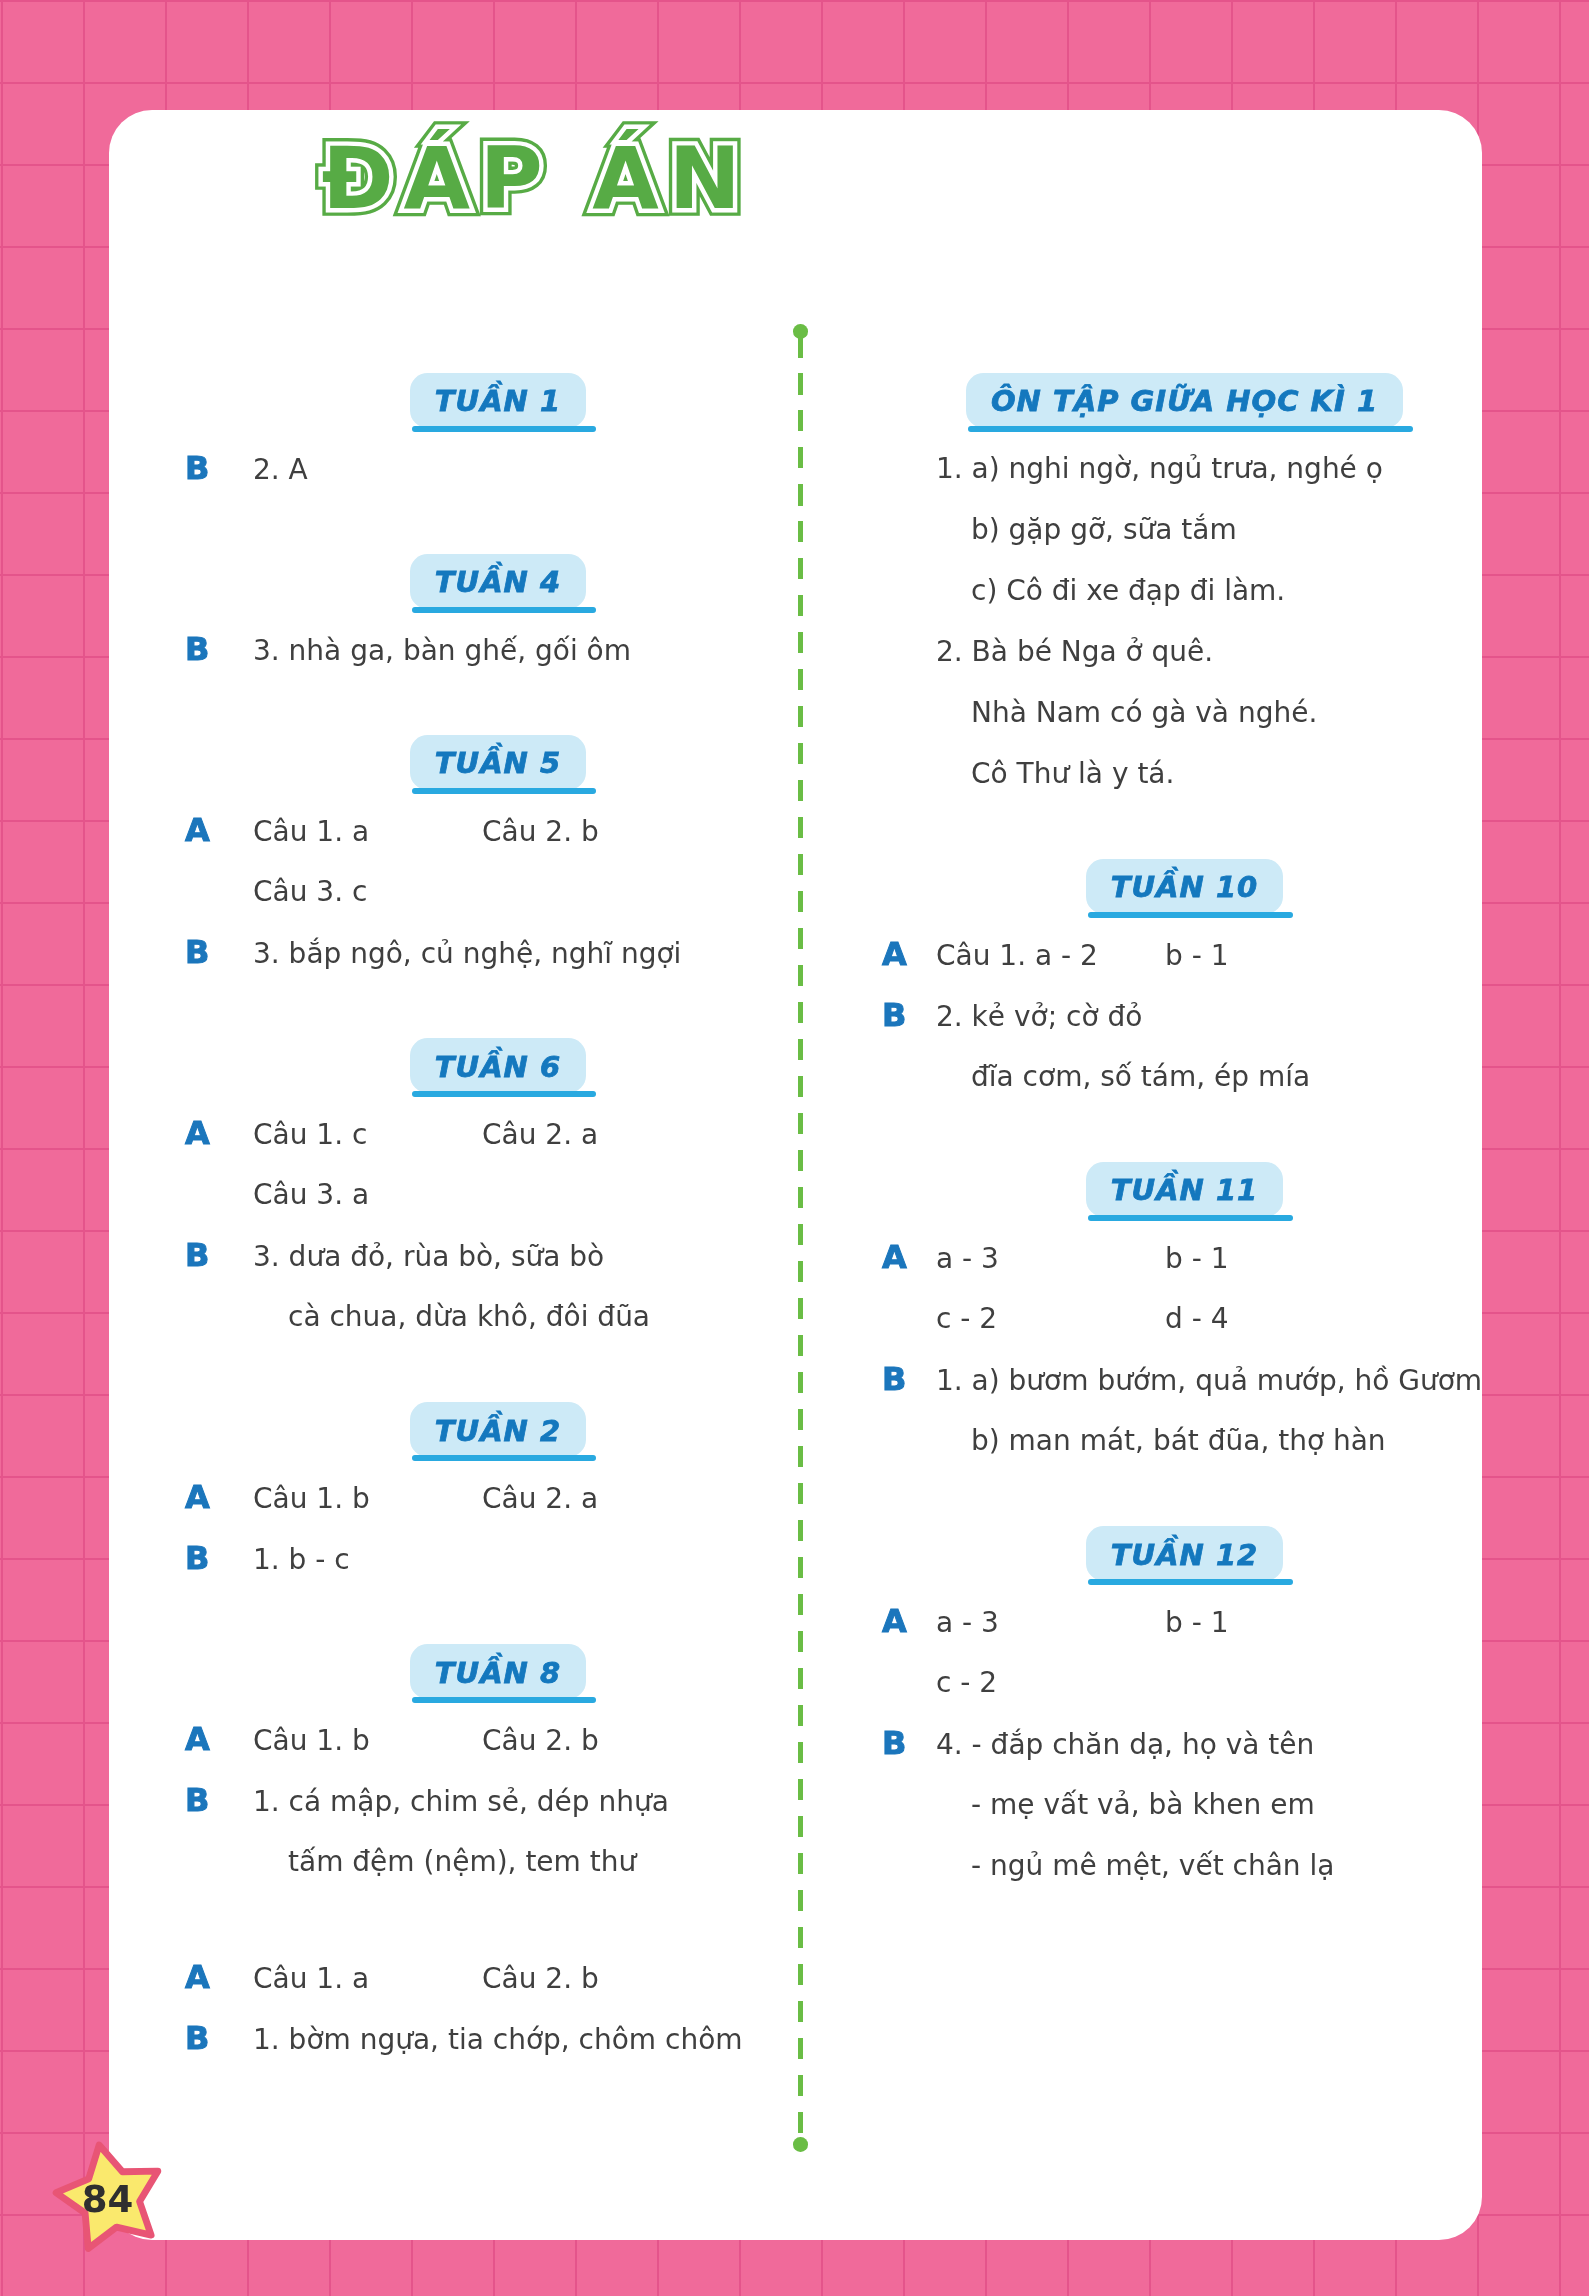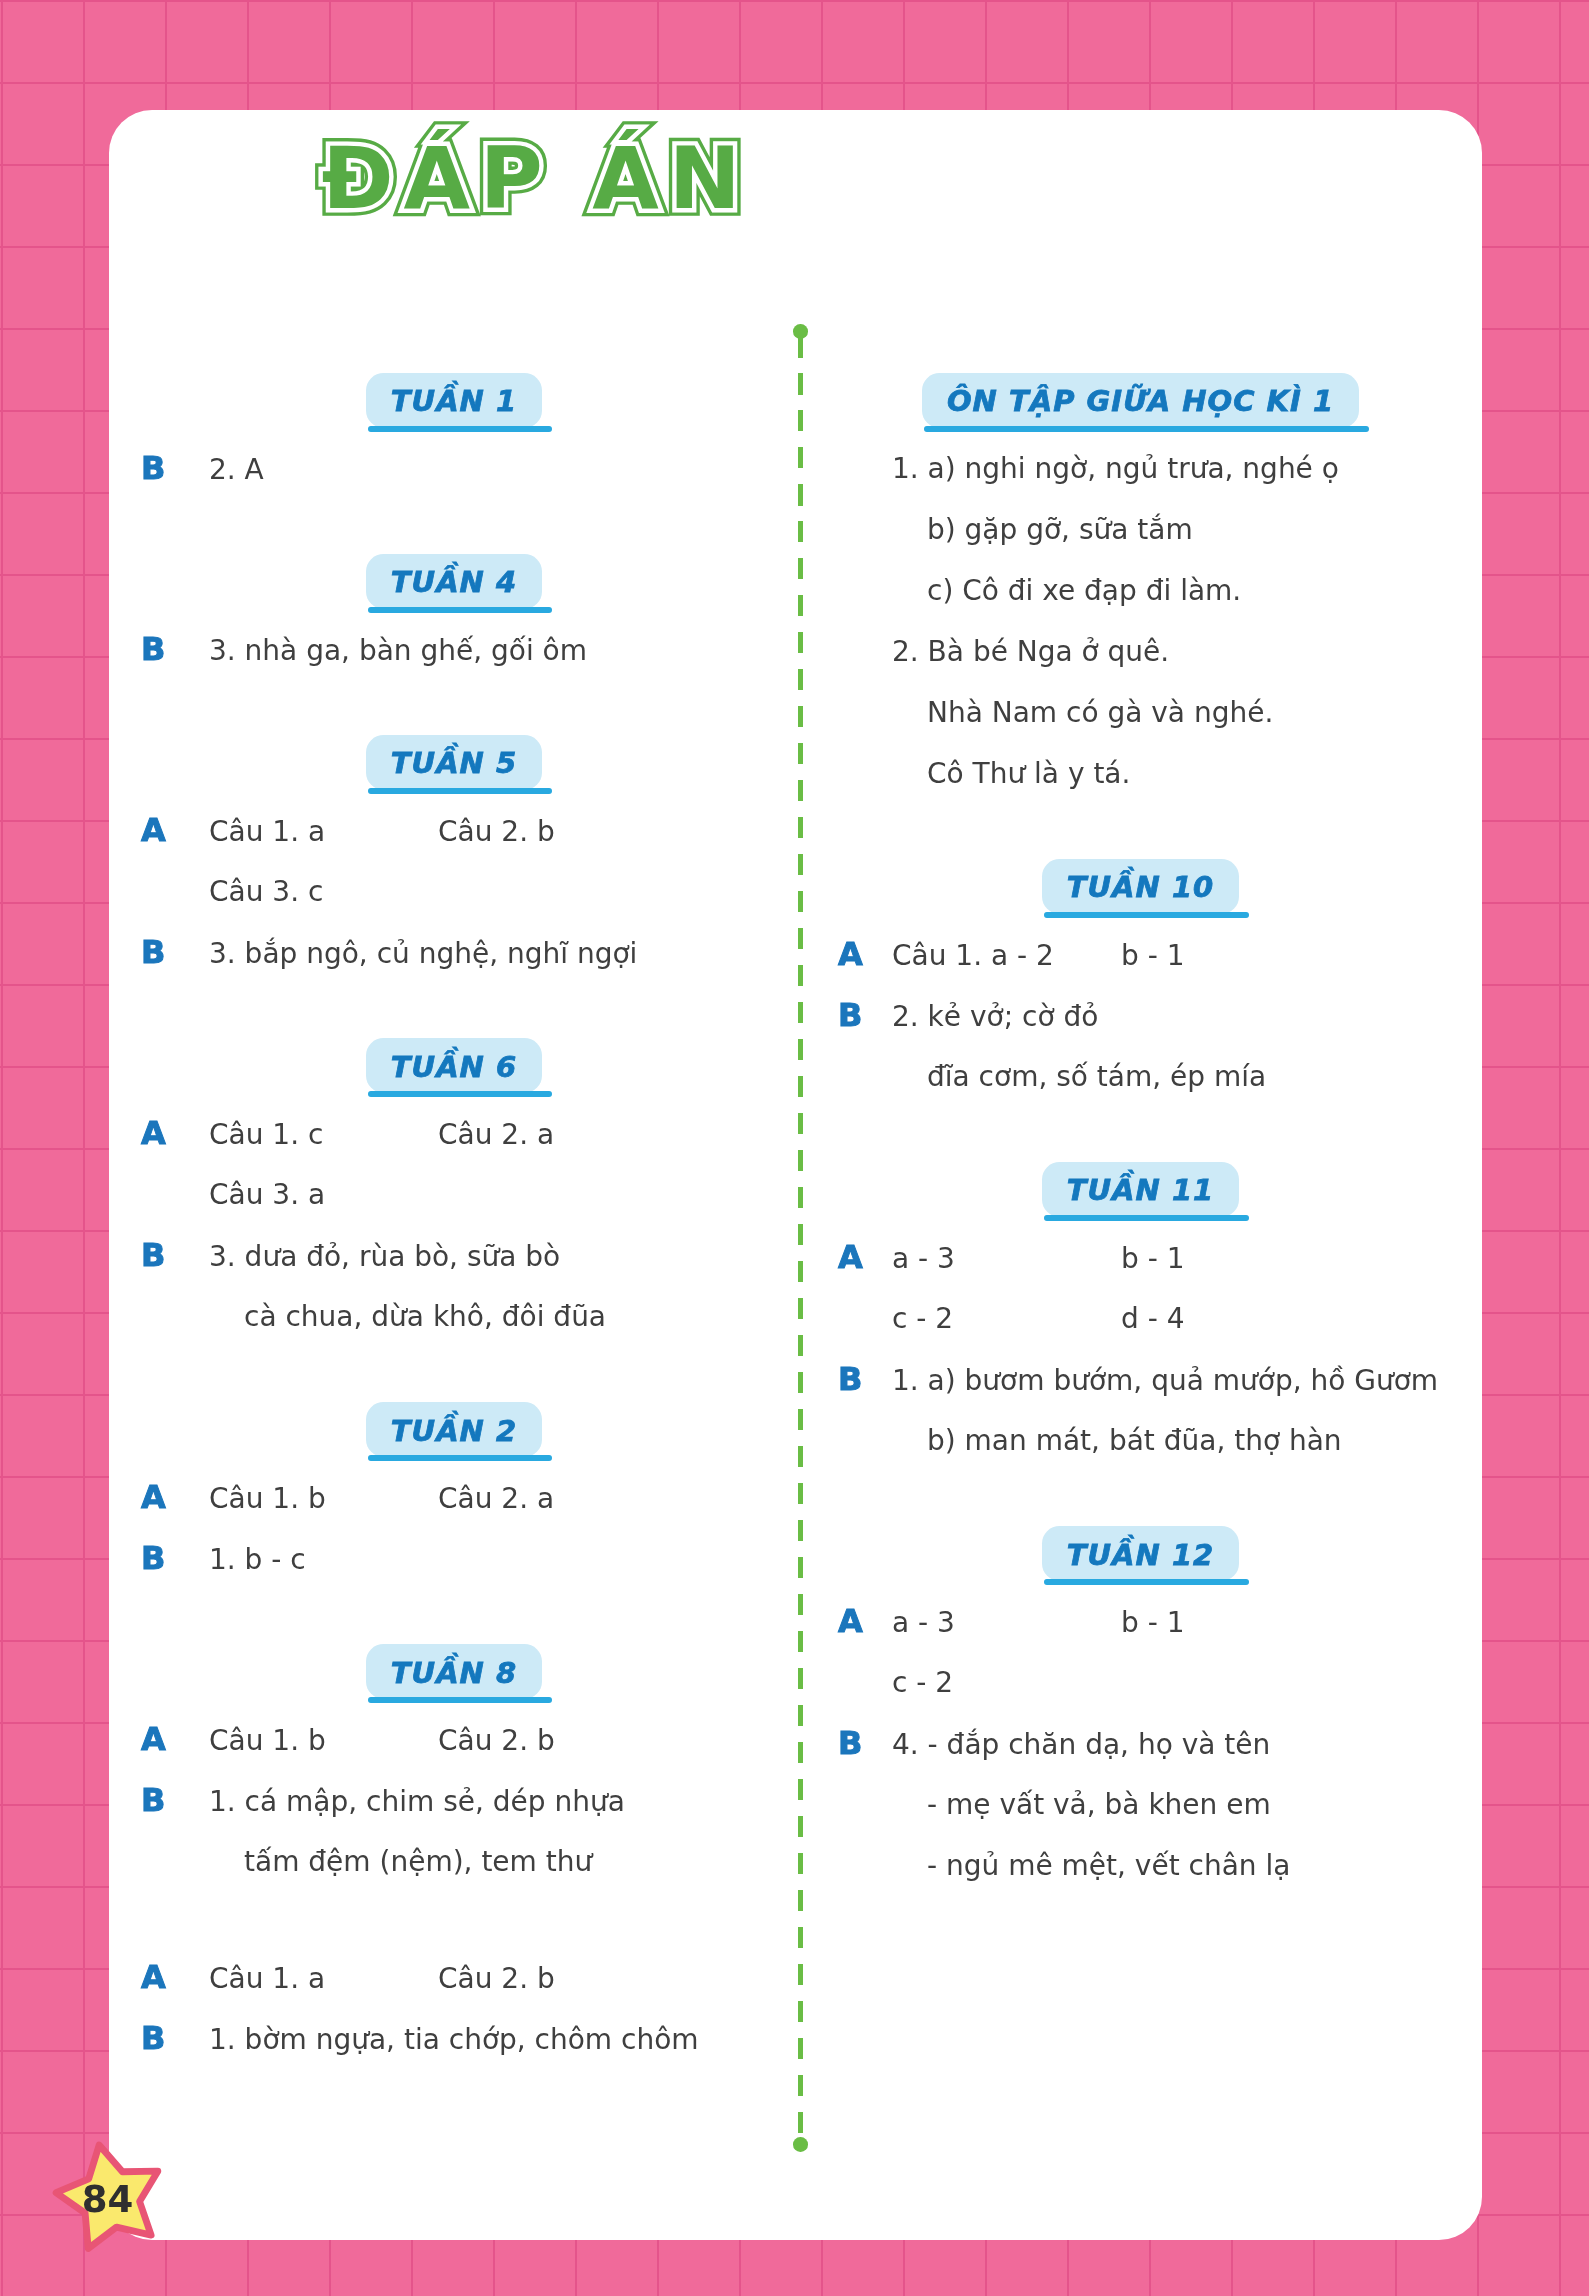--- a/index.html
+++ b/index.html
@@ -21,21 +21,21 @@
   .title-wrap{position:relative;margin:13.7px 0 0 0;width:854px;height:109px;}
   .t{
     position:absolute;left:0;top:0;width:100%;text-align:center;
     font-weight:700;font-size:86px;letter-spacing:9.8px;line-height:109px;
     font-family:"DejaVu Sans",sans-serif;white-space:nowrap;
   }
   .t-outer{-webkit-text-stroke:15.6px #57ab45;color:#57ab45;}
   .t-mid{-webkit-text-stroke:8.8px #ffffff;color:#ffffff;}
   .t-fill{color:#57ab45;}
   
-  .columns{display:flex;align-items:flex-start;margin-top:85px;}
+  .columns{display:flex;align-items:flex-start;margin-top:85px;padding-left:44px;}
   .col-left{width:690px;flex:none;}
   .col-right{width:683px;flex:none;}
   .section{margin-top:55px;}
   .section-header{display:flex;justify-content:center;margin-bottom:9.8px;}
   .badge{
     position:relative;background:#cdeaf7;color:#1478be;
     font-weight:700;font-style:italic;font-size:29px;line-height:1;
     letter-spacing:1px;padding:14.6px 25px 11.7px;border-radius:17.6px;
     -webkit-text-stroke:0.8px #1478be;white-space:nowrap;
   }

